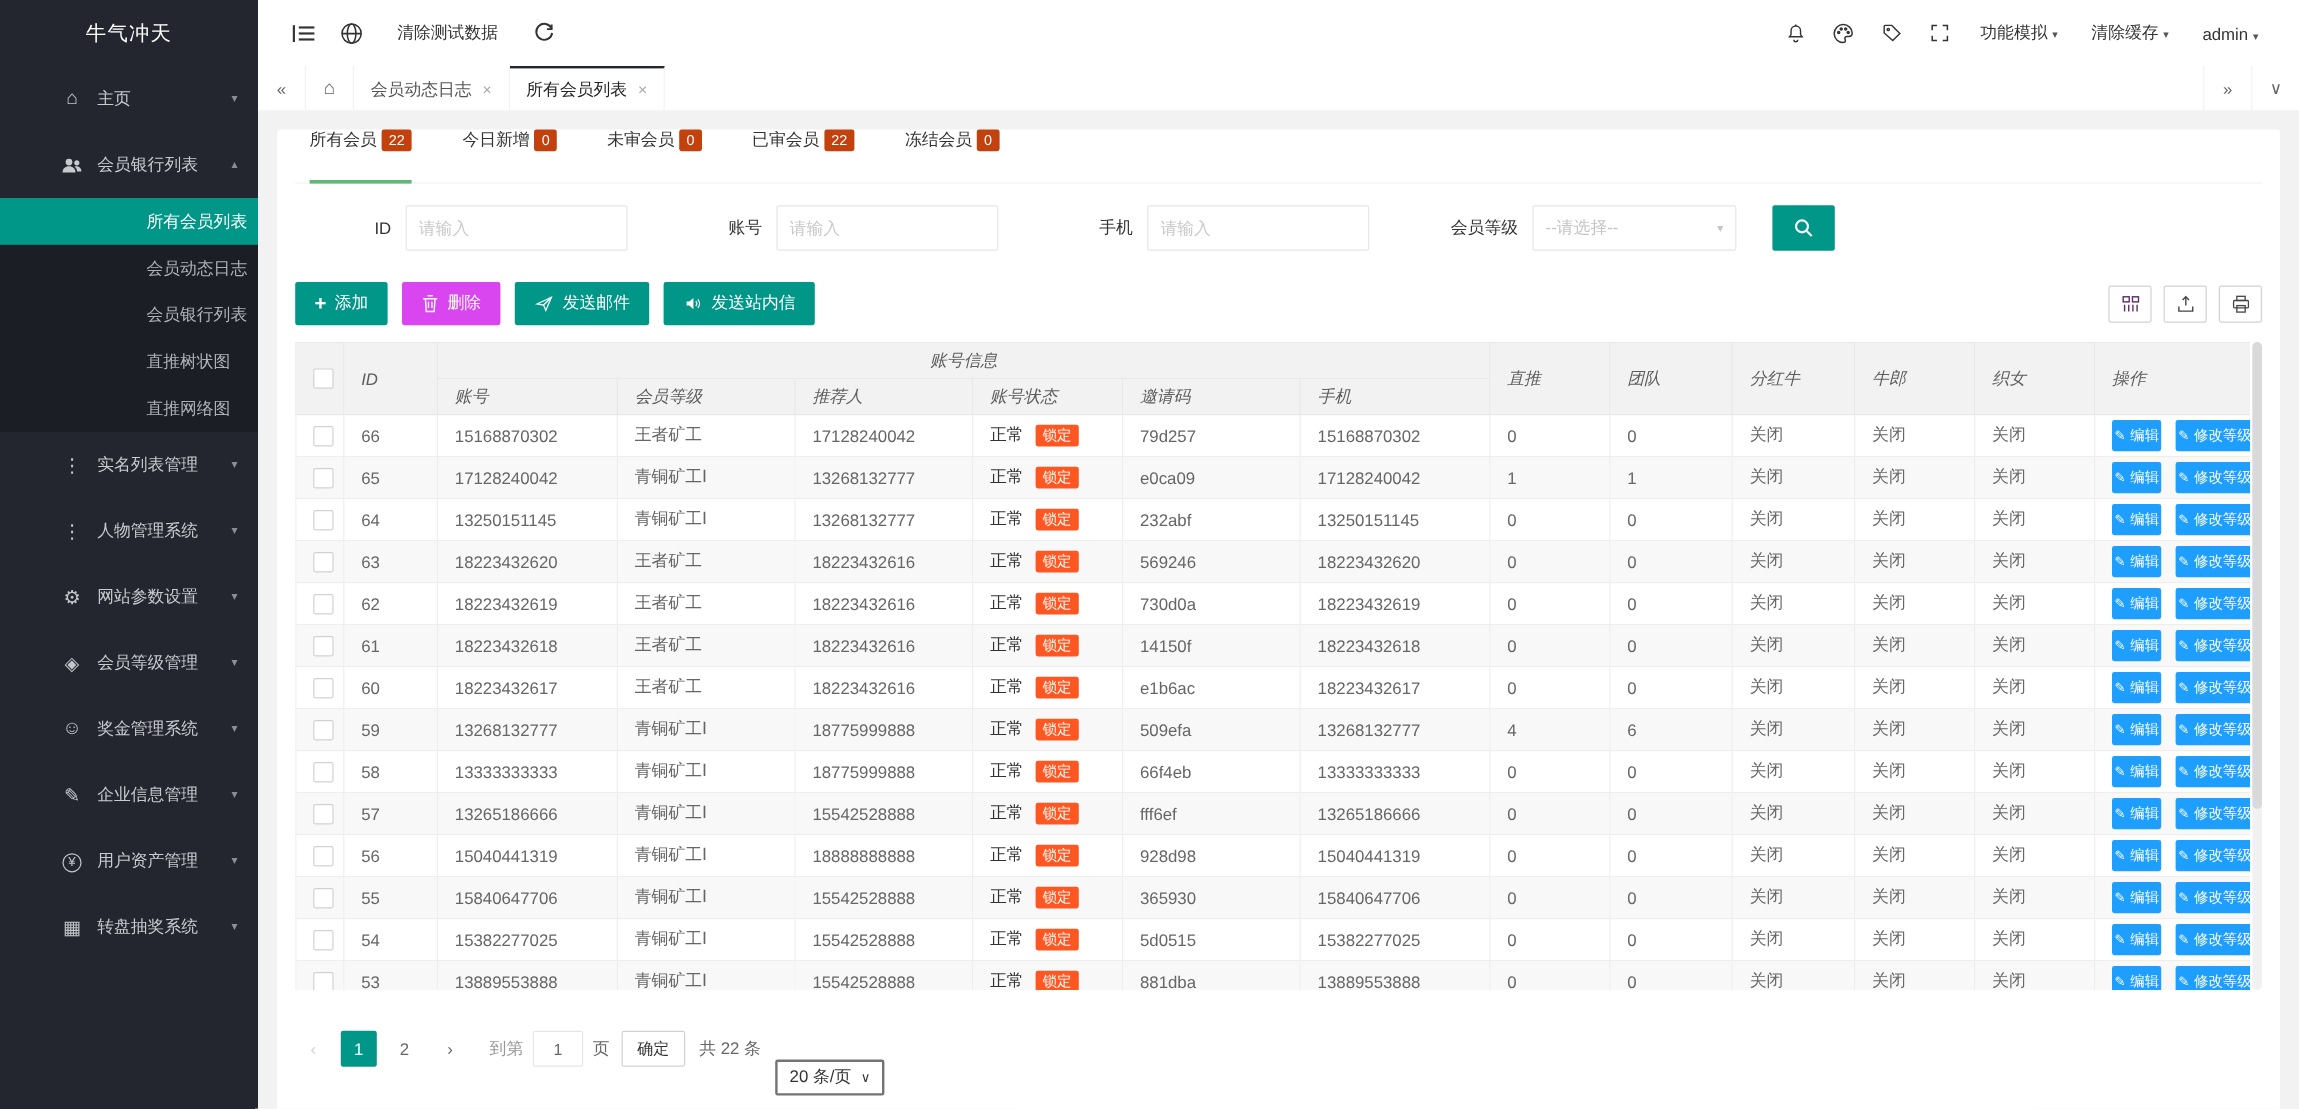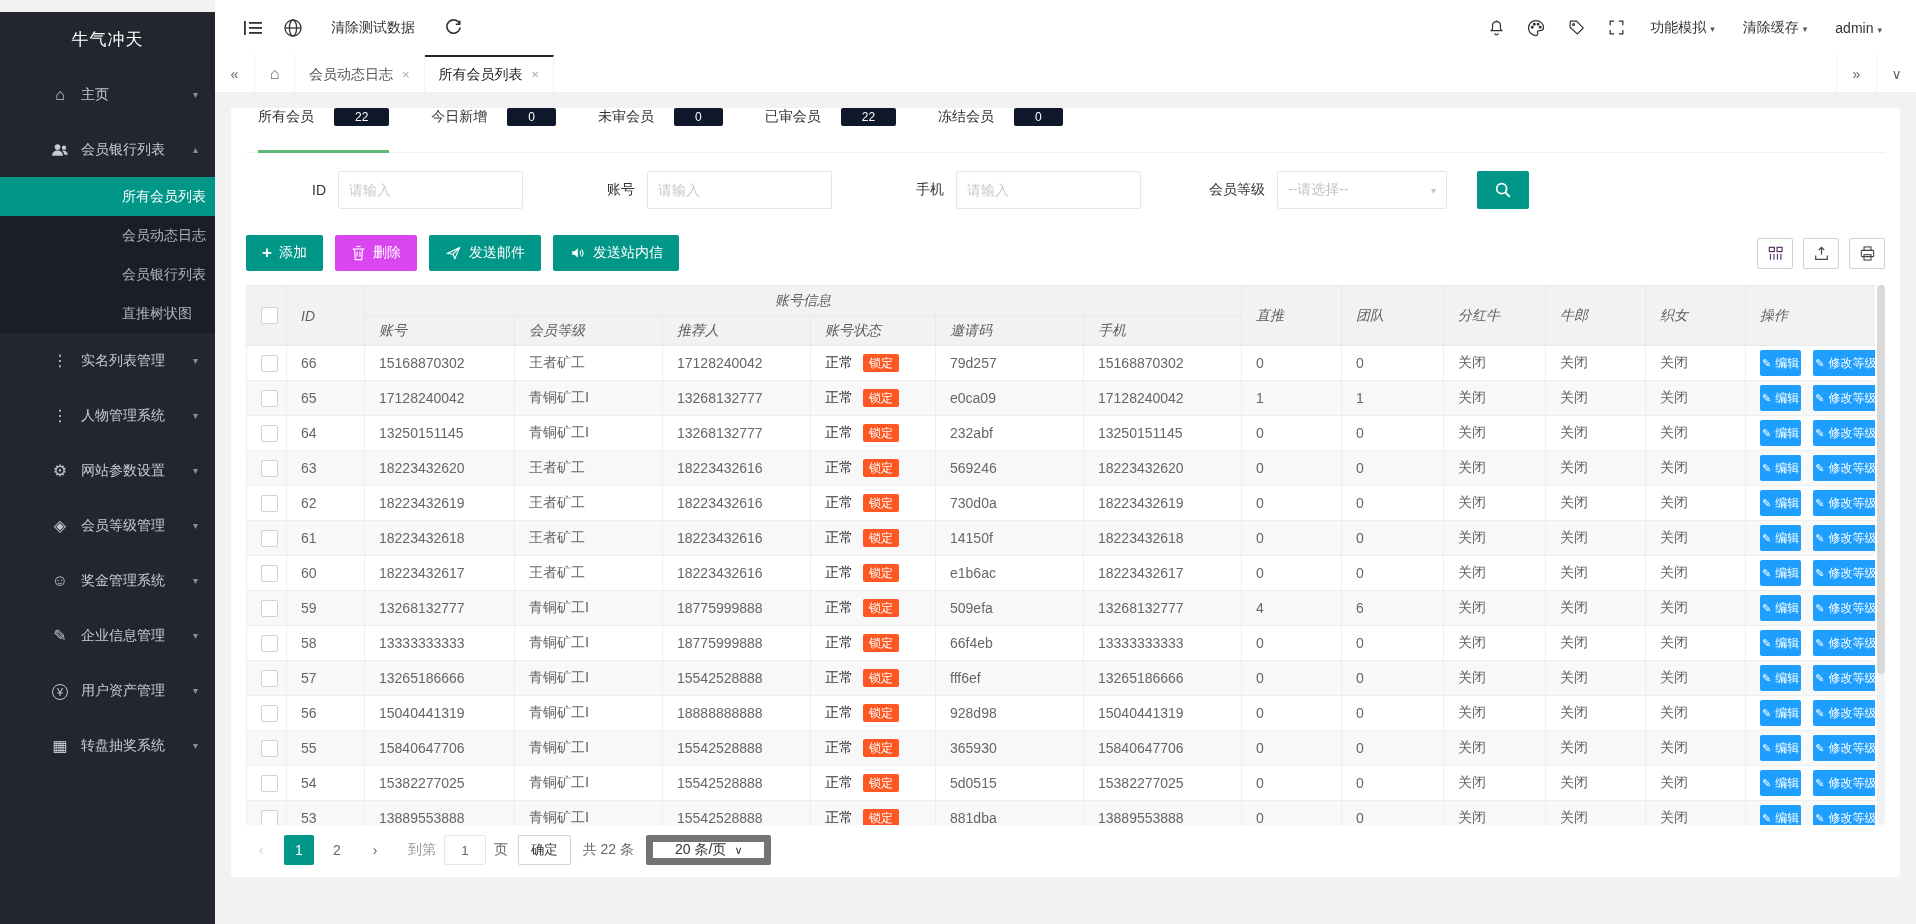--- a/index.html
+++ b/index.html
@@ -1,21 +1,21 @@
 <!DOCTYPE html>
 <html><head>
 <meta charset="utf-8">
 <style>
   * { box-sizing: border-box; margin:0; padding:0; }
   html,body { width:1916px; height:924px; overflow:hidden; }
   body { font-family:"Liberation Sans","DejaVu Sans",sans-serif; background:#f2f2f2; color:#333; font-size:14px; position:relative; }
   svg { display:block; }
 
   
-  .sidebar { position:absolute; left:0; top:12px; bottom:0; width:215px; background:#23262F; overflow:hidden; }
+  .sidebar { position:absolute; left:0; top:0; bottom:0; width:215px; background:#23262F; overflow:hidden; }
   .logo { height:55px; line-height:55px; text-align:center; color:#fff; font-size:17px; letter-spacing:1px; }
   .nav-item { position:relative; height:55px; display:flex; align-items:center; padding-left:50px; color:#c8cace; cursor:pointer; }
   .nav-item .nico { width:20px; margin-right:11px; font-size:16px; color:#c2c5ca; text-align:center; flex:0 0 20px; }
   .nav-item .nlabel { font-size:14px; }
   .nav-item .chev { position:absolute; right:17px; font-size:10px; color:#8b8e95; }
   .yen-circle { display:inline-block; width:16px; height:16px; line-height:14px; border:1.2px solid #c2c5ca; border-radius:50%; font-size:11px; text-align:center; }
   .submenu { background:#1B1E25; }
   .sub-item { height:39px; line-height:39px; padding-left:122px; color:#aeb1b7; font-size:14px; cursor:pointer; white-space:nowrap; }
   .sub-item.active { background:#009688; color:#fff; }
 
@@ -35,21 +35,21 @@
   .tab .close { margin-left:9px; color:#a6a6a6; font-size:13px; }
   .tab.active { border-top:2px solid #23262F; color:#222; }
   .tabbar .spacer { flex:1; }
 
   .content { padding:15px 16px; }
   .card { background:#fff; border-radius:2px; min-height:758px; padding:0 15px 12px 15px; }
 
   
   .ftabs { display:flex; align-items:stretch; height:45px; border-bottom:1px solid #f2f2f2; padding-left:12px; }
   .ftab { display:flex; align-items:flex-start; margin-right:42px; cursor:pointer; position:relative; color:#333; }
-  .ftab .badge { background:#0f172a; color:#fff; font-size:12px; padding:1px 21px; border-radius:2px; margin-left:20px; line-height:16px; }
+  .ftab .badge { background:#c2410c; color:#fff; font-size:12px; padding:1px 6px; border-radius:2px; margin-left:4px; line-height:16px; }
   .ftab.active:after { content:""; position:absolute; left:0; right:0; bottom:-1px; height:3px; background:#5FB878; }
 
   
   .srow { display:flex; align-items:center; margin-top:18px; padding-left:28px; }
   .slabel { min-width:52px; text-align:right; margin-right:12px; color:#333; }
   .sinput { width:185px; height:38px; border:1px solid #e6e6e6; border-radius:2px; padding:0 10px; font-size:14px; color:#666; font-family:inherit; }
   .sinput::placeholder { color:#c9c9c9; }
   .sgap { width:60px; }
   .sselect { width:170px; height:38px; border:1px solid #e6e6e6; border-radius:2px; display:flex; align-items:center; justify-content:space-between; padding:0 10px; color:#c4c4c4; cursor:pointer; }
   .sselect .scaret { font-size:10px; color:#c4c4c4; }
@@ -79,21 +79,21 @@
   .vscroll .thumb { position:absolute; top:0; left:0; right:0; height:72%; background:#d9d9d9; border-radius:4px; }
 
   
   .pager { display:flex; align-items:center; margin-top:10px; color:#666; }
   .pg { min-width:30px; height:30px; line-height:30px; text-align:center; margin-right:8px; cursor:pointer; border-radius:2px; }
   .pg.disabled { color:#d2d2d2; }
   .pg.cur { background:#009688; color:#fff; }
   .pg-input { width:42px; height:30px; border:1px solid #e6e6e6; border-radius:2px; text-align:center; margin:0 8px; font-family:inherit; color:#666; }
   .pg-confirm { height:30px; background:#fff; border:1px solid #d2d2d2; border-radius:2px; padding:0 12px; margin:0 12px 0 10px; cursor:pointer; font-family:inherit; color:#333; }
   .pg-total { margin-right:12px; }
-  .pg-size { height:30px; border:7px solid #737373; border-radius:2px; display:flex; align-items:center; padding:0 22px; cursor:pointer; color:#333; }
+  .pg-size { height:30px; border:2px solid #737373; border-radius:2px; display:flex; align-items:center; padding:0 10px; cursor:pointer; color:#333;margin-top:48px; }
   .pg-size .scaret { margin-left:8px; font-size:11px; color:#333; }
 </style>
 </head>
 <body>
 
 <div class="sidebar">
   <div class="logo">牛气冲天</div>
 
   <div class="nav-item">
     <span class="nico">⌂</span>
@@ -112,20 +112,21 @@
     </span>
     <span class="nlabel">会员银行列表</span>
     <span class="chev">▴</span>
   </div>
 
   <div class="submenu">
     <div class="sub-item active">所有会员列表</div>
     <div class="sub-item">会员动态日志</div>
     <div class="sub-item">会员银行列表</div>
     <div class="sub-item">直推树状图</div>
+    <div class="sub-item">直推网络图</div>
   </div>
 
   <div class="nav-item">
     <span class="nico">⋮</span>
     <span class="nlabel">实名列表管理</span>
     <span class="chev">▾</span>
   </div>
   <div class="nav-item">
     <span class="nico">⋮</span>
     <span class="nlabel">人物管理系统</span>

